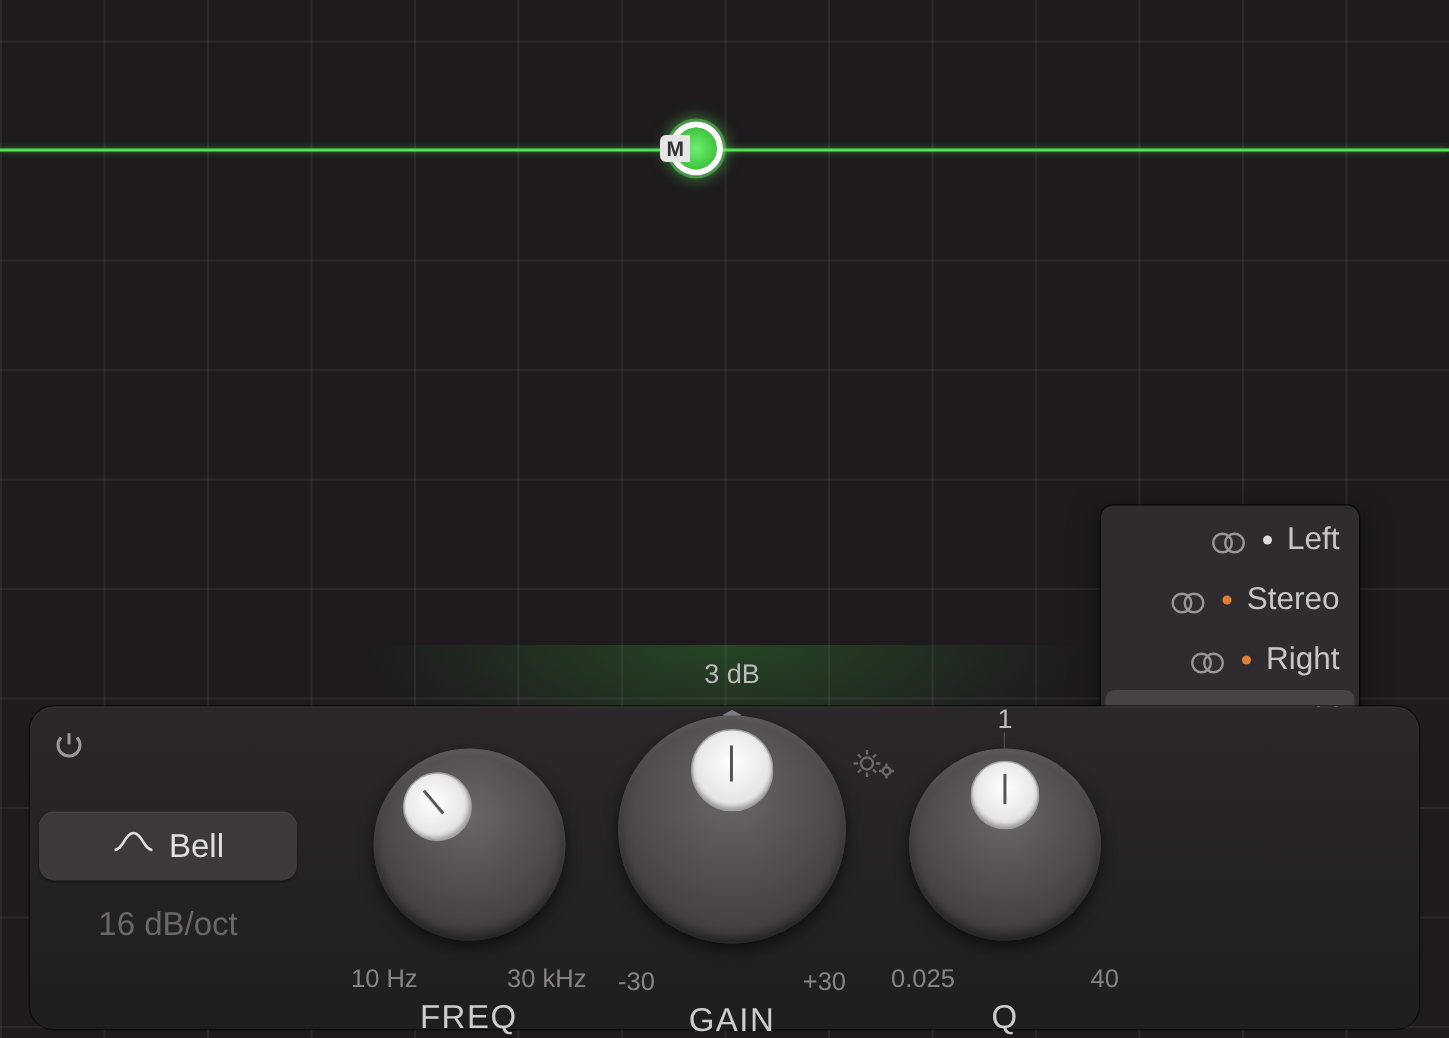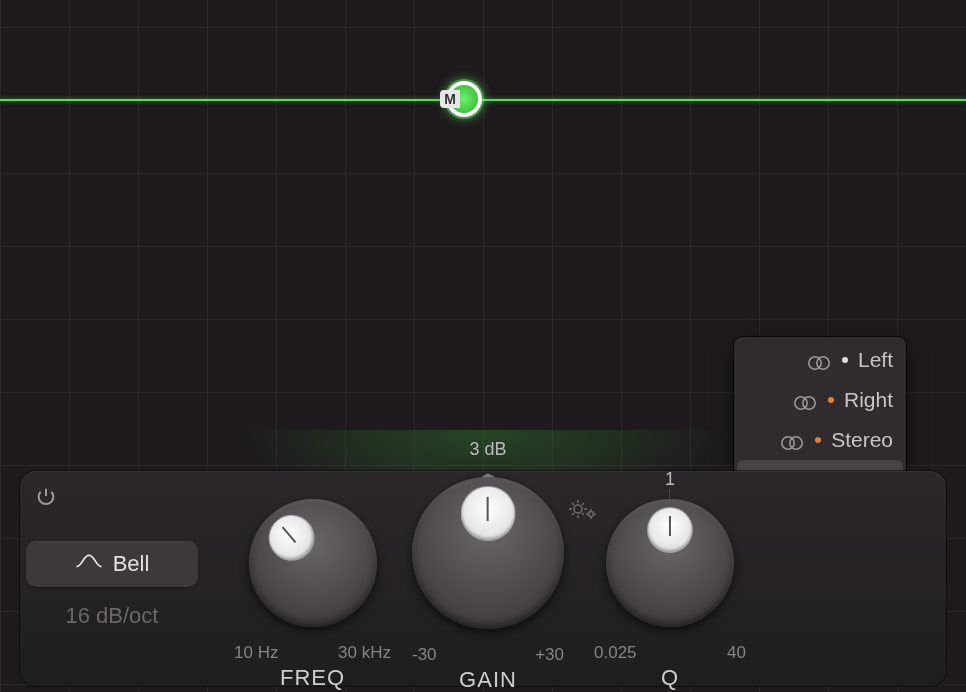--- a/index.html
+++ b/index.html
@@ -180,33 +180,33 @@
     <div class="menu-item">
       <span class="ch-icon">
         <svg viewBox="0 0 26 16">
             <g fill="none" stroke="#9a969a" stroke-width="1.6">
               <circle cx="9" cy="8" r="6.2"></circle>
               <circle cx="17" cy="8" r="6.2"></circle>
             </g>
           </svg>
       </span>
       <span class="dot orange"></span>
-      <span>Right</span>
+      <span>Stereo</span>
     </div>
     <div class="menu-item">
       <span class="ch-icon">
         <svg viewBox="0 0 26 16">
             <g fill="none" stroke="#9a969a" stroke-width="1.6">
               <circle cx="9" cy="8" r="6.2"></circle>
               <circle cx="17" cy="8" r="6.2"></circle>
             </g>
           </svg>
       </span>
       <span class="dot orange"></span>
-      <span>Stereo</span>
+      <span>Right</span>
     </div>
     <div class="menu-item sel">
       <span class="ch-icon">
         <svg viewBox="0 0 26 16">
             <g fill="none" stroke="#fff" stroke-width="1.8">
               <circle cx="9" cy="8" r="6.2"></circle>
               <circle cx="17" cy="8" r="6.2"></circle>
               <line x1="11" y1="3" x2="15" y2="13"></line>
             </g>
           </svg>

